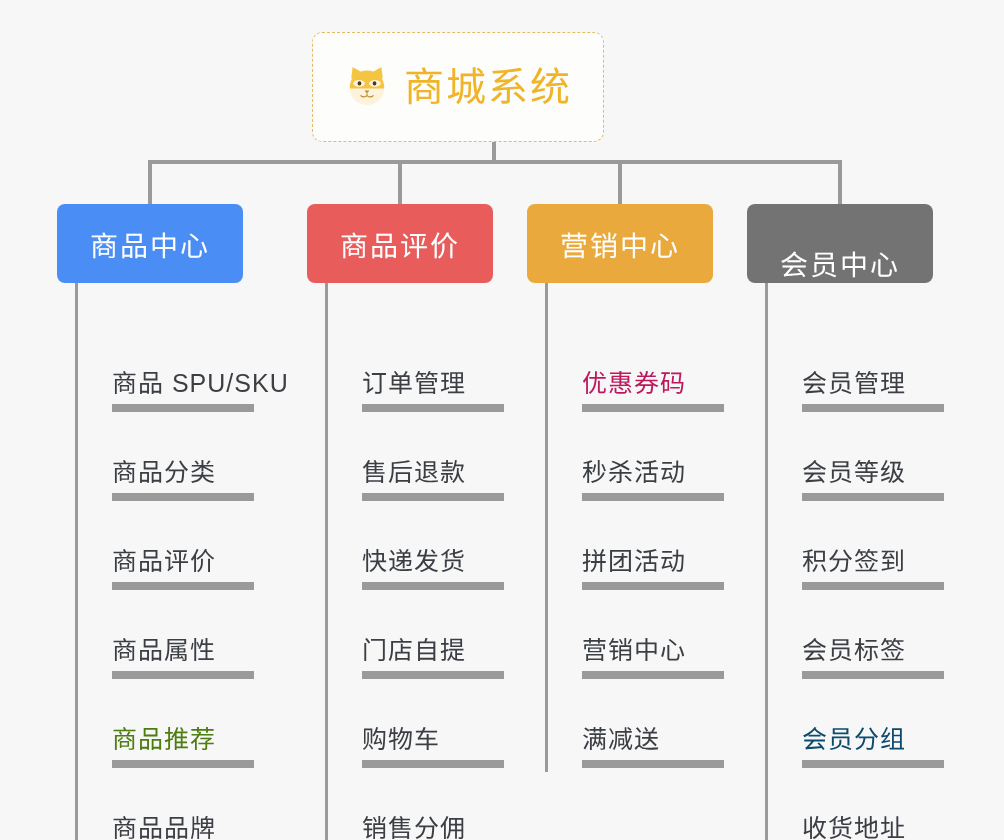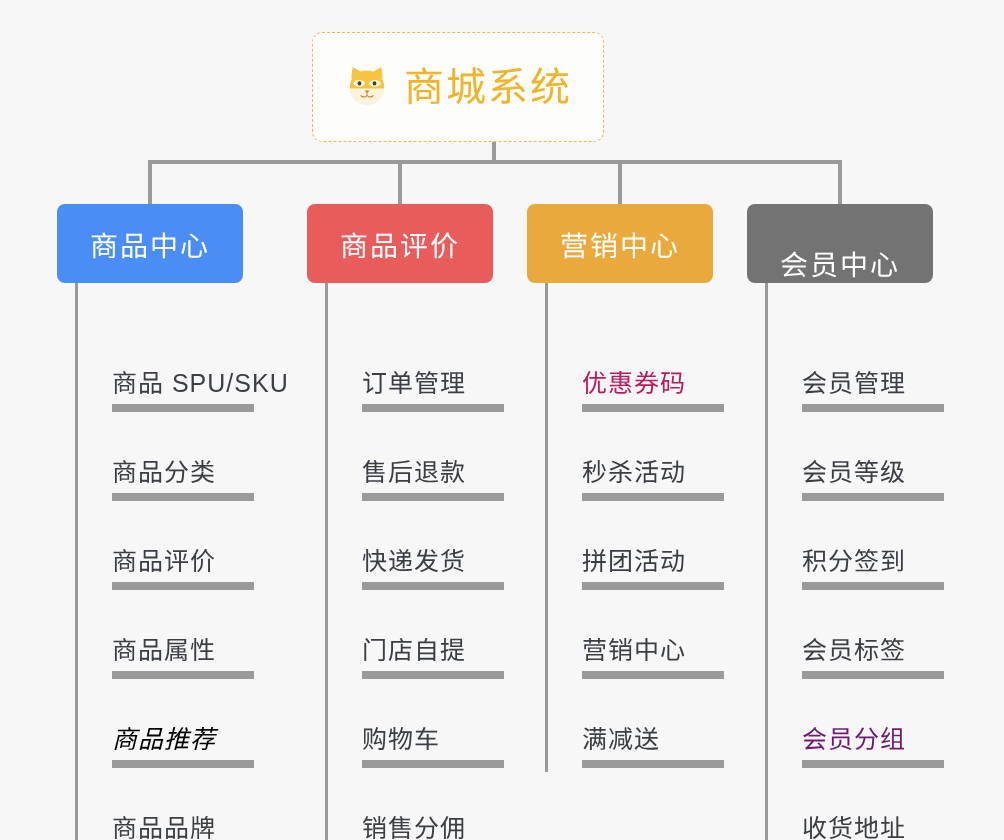--- a/index.html
+++ b/index.html
@@ -169,21 +169,21 @@
       <li class="leaf-item">
         <span class="leaf-label" style="color: rgb(59, 63, 68); border-bottom-color: rgb(154, 154, 154);">商品分类</span>
       </li>
       <li class="leaf-item">
         <span class="leaf-label" style="color: rgb(59, 63, 68); border-bottom-color: rgb(154, 154, 154);">商品评价</span>
       </li>
       <li class="leaf-item">
         <span class="leaf-label" style="color: rgb(59, 63, 68); border-bottom-color: rgb(154, 154, 154);">商品属性</span>
       </li>
       <li class="leaf-item">
-        <span class="leaf-label" style="color: #000000; border-bottom-color: rgb(154, 154, 154); font-style: italic;">商品推荐</span>
+        <span class="leaf-label" style="color: #4d7c0f; border-bottom-color: rgb(154, 154, 154);">商品推荐</span>
       </li>
       <li class="leaf-item">
         <span class="leaf-label" style="color: rgb(59, 63, 68); border-bottom-color: rgb(154, 154, 154);">商品品牌</span>
       </li>
     </ul>
   </div>
 
   <div class="branch branch-trade">
     <div class="branch-head" style="background: rgb(232, 92, 92);">
       <span>商品评价</span>
@@ -244,21 +244,21 @@
       <li class="leaf-item">
         <span class="leaf-label" style="color: rgb(59, 63, 68); border-bottom-color: rgb(154, 154, 154);">会员等级</span>
       </li>
       <li class="leaf-item">
         <span class="leaf-label" style="color: rgb(59, 63, 68); border-bottom-color: rgb(154, 154, 154);">积分签到</span>
       </li>
       <li class="leaf-item">
         <span class="leaf-label" style="color: rgb(59, 63, 68); border-bottom-color: rgb(154, 154, 154);">会员标签</span>
       </li>
       <li class="leaf-item">
-        <span class="leaf-label" style="color: #701a75; border-bottom-color: rgb(154, 154, 154);">会员分组</span>
+        <span class="leaf-label" style="color: #0c4a6e; border-bottom-color: rgb(154, 154, 154);">会员分组</span>
       </li>
       <li class="leaf-item">
         <span class="leaf-label" style="color: rgb(59, 63, 68); border-bottom-color: rgb(154, 154, 154);">收货地址</span>
       </li>
     </ul>
   </div>
 
 </div>
 
 </body></html>

